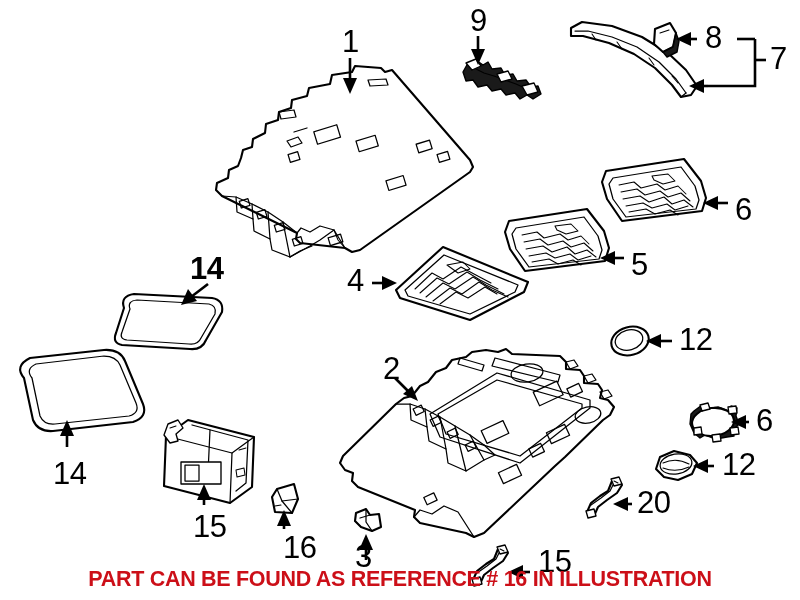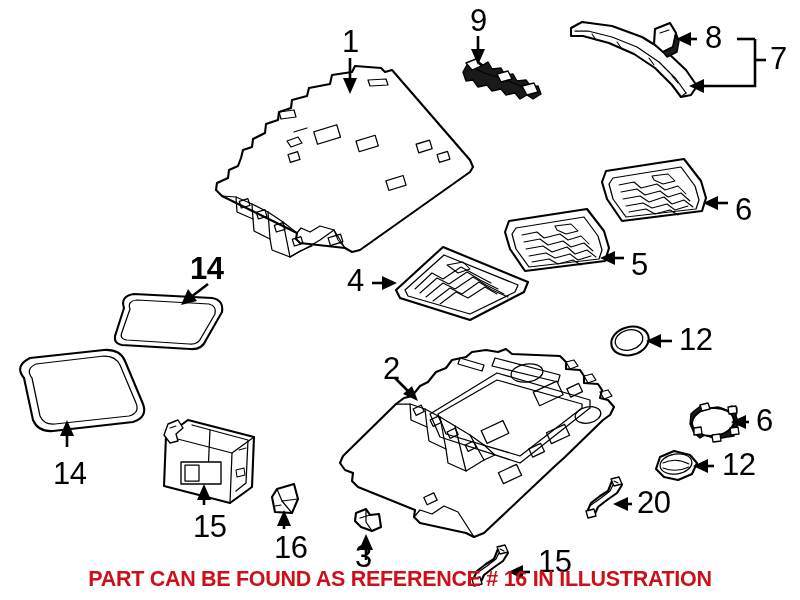--- a/index.html
+++ b/index.html
@@ -419,19 +419,19 @@
   <div class="callout" style="left:735px; top:194px;">6</div>
   <div class="callout" style="left:770px; top:43px;">7</div>
   <div class="callout" style="left:705px; top:22px;">8</div>
   <div class="callout" style="left:470px; top:5px;">9</div>
   <div class="callout" style="left:756px; top:405px;">6</div>
   <div class="callout" style="left:722px; top:449px;">12</div>
   <div class="callout" style="left:679px; top:324px;text-align:right;">12</div>
   <div class="callout" style="left:53px;  top:458px;">14</div>
   <div class="callout" style="left:190px; top:253px;font-weight:bold;">14</div>
   <div class="callout" style="left:193px; top:511px;">15</div>
-  <div class="callout" style="left:274px; top:532px;">16</div>
+  <div class="callout" style="left:283px; top:532px;">16</div>
   <div class="callout" style="left:538px; top:546px;">15</div>
   <div class="callout" style="left:637px; top:487px;">20</div>
 
   <div id="footer-note">PART CAN BE FOUND AS REFERENCE # 16 IN ILLUSTRATION</div>
 
 </div>
 
 </body></html>

